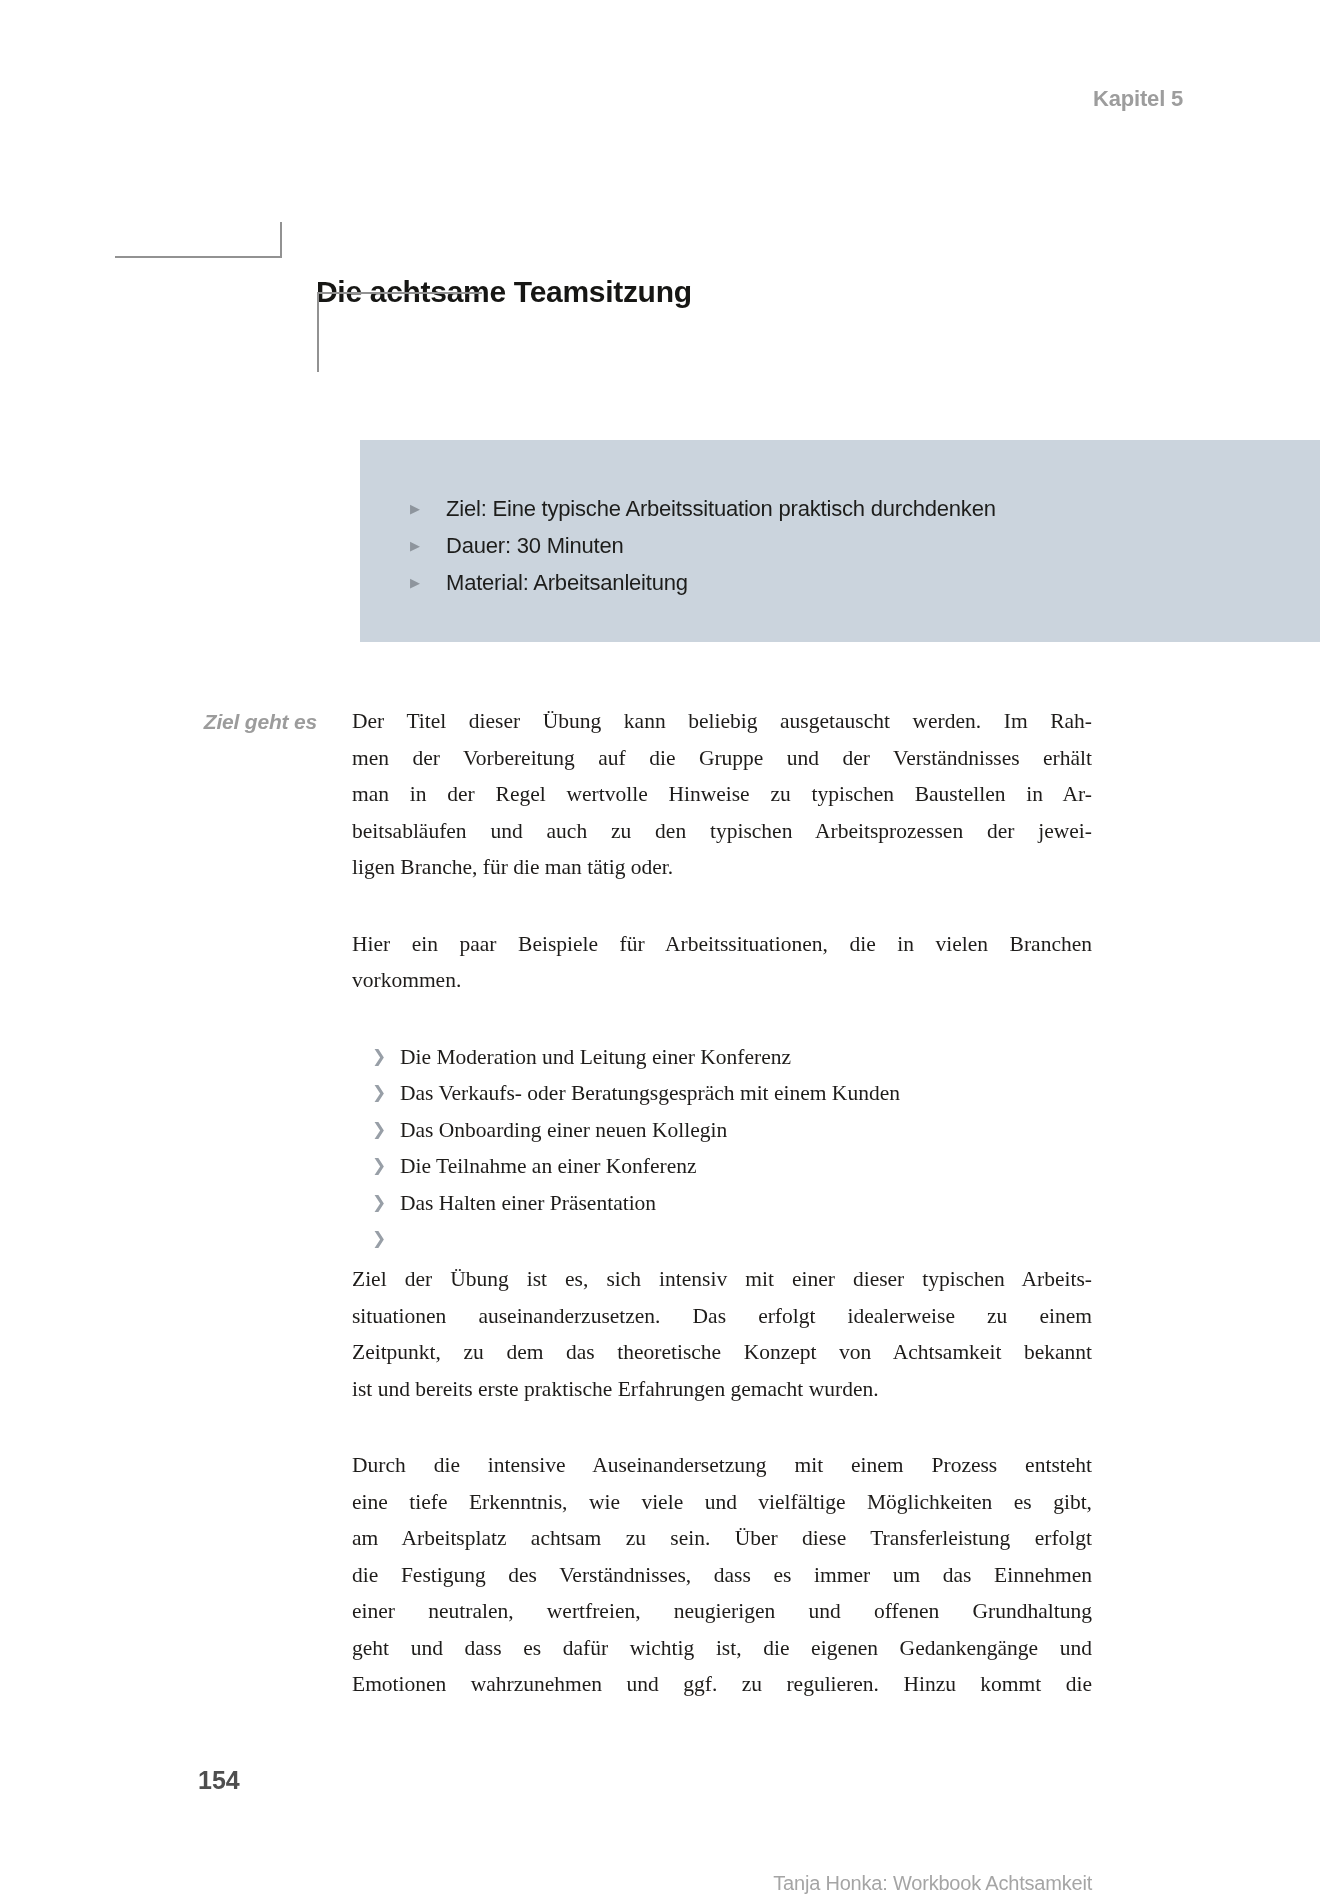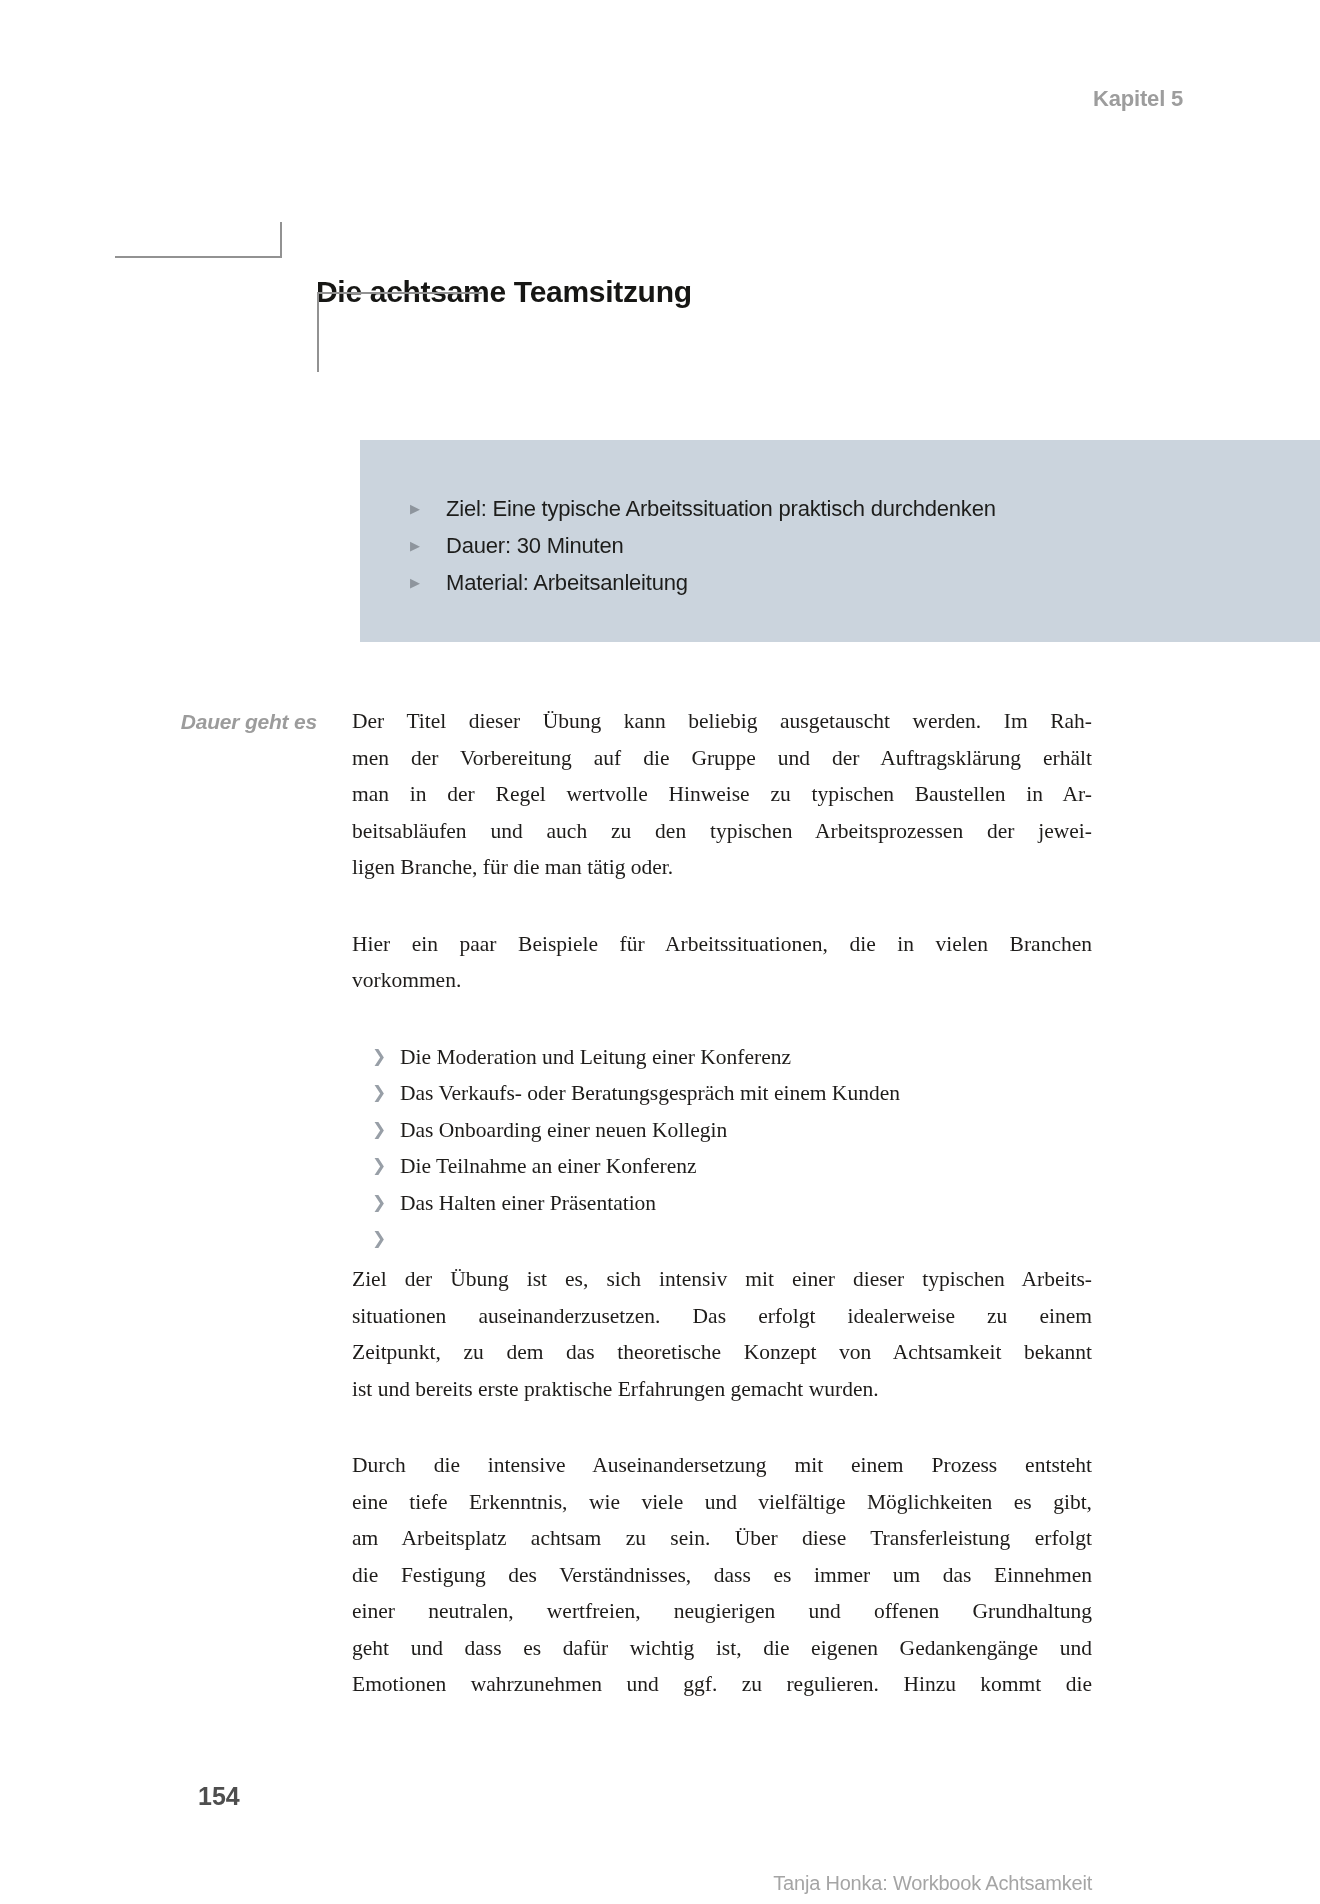--- a/index.html
+++ b/index.html
@@ -74,21 +74,21 @@
     white-space:nowrap;
   }
   .list-bullet{
     position:absolute;left:20px;top:0;
     font-family:"Liberation Sans",sans-serif;
     font-size:17px;color:#989fa7;line-height:36.5px;
   }
   
   .page-number{
     position:absolute;left:198px;top:1766px;
-    font-size:25px;font-weight:bold;color:#4e4e4e;margin-top:16px;
+    font-size:25px;font-weight:bold;color:#4e4e4e;
   }
   .footer-credit{
     position:absolute;right:228px;top:1872px;
     font-size:20px;color:#a5a5a5;letter-spacing:-0.2px;
     white-space:nowrap;
   }
 </style>
 </head>
 <body>
 
@@ -105,26 +105,26 @@
   <div class="rule ruleB-h"></div>
 
   <div class="info-box" style="background: rgb(203, 212, 221);">
     <div id="info-box-list">
         <div class="box-item"><span class="box-bullet">▶</span><span>Ziel: Eine typische Arbeitssituation praktisch durchdenken</span></div>
         <div class="box-item"><span class="box-bullet">▶</span><span>Dauer: 30 Minuten</span></div>
         <div class="box-item"><span class="box-bullet">▶</span><span>Material: Arbeitsanleitung</span></div>
       </div>
   </div>
 
-  <div class="margin-label">Dauer geht es</div>
+  <div class="margin-label">Ziel geht es</div>
 
   <div class="body-column" id="body-column">
       <div class="para">
         <div class="jline">Der Titel dieser Übung kann beliebig ausgetauscht werden. Im Rah-</div>
-        <div class="jline">men der Vorbereitung auf die Gruppe und der Auftragsklärung erhält</div>
+        <div class="jline">men der Vorbereitung auf die Gruppe und der Verständnisses erhält</div>
         <div class="jline">man in der Regel wertvolle Hinweise zu typischen Baustellen in Ar-</div>
         <div class="jline">beitsabläufen und auch zu den typischen Arbeitsprozessen der jewei-</div>
         <div class="lline">ligen Branche, für die man tätig oder.</div>
       </div>
       <div class="para">
         <div class="jline">Hier ein paar Beispiele für Arbeitssituationen, die in vielen Branchen</div>
         <div class="lline">vorkommen.</div>
       </div>
       <div class="body-list">
         <div class="list-item"><span class="list-bullet">❯</span><span>Die Moderation und Leitung einer Konferenz</span></div>

